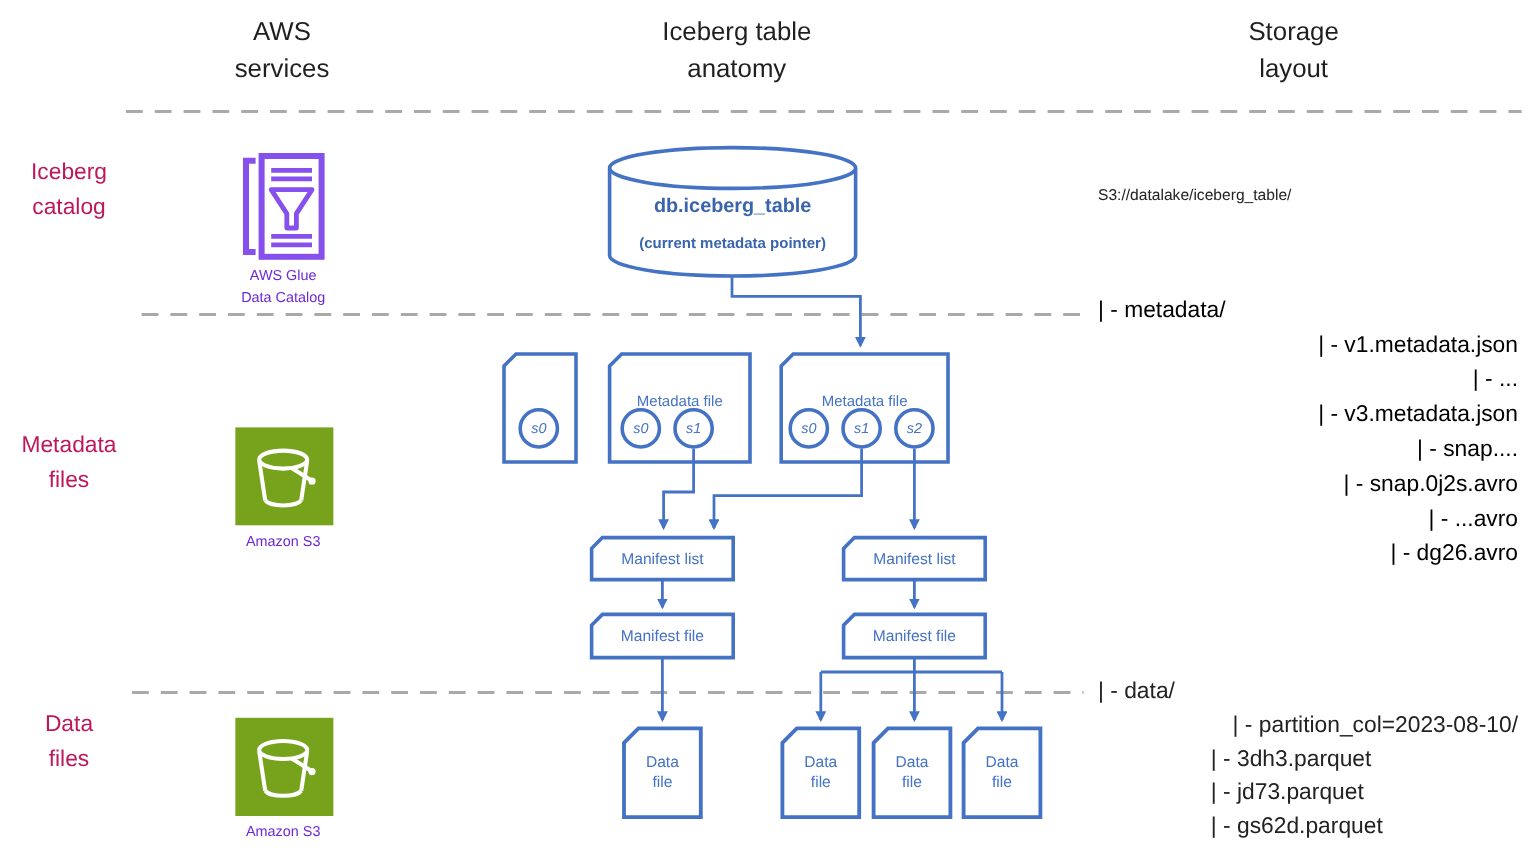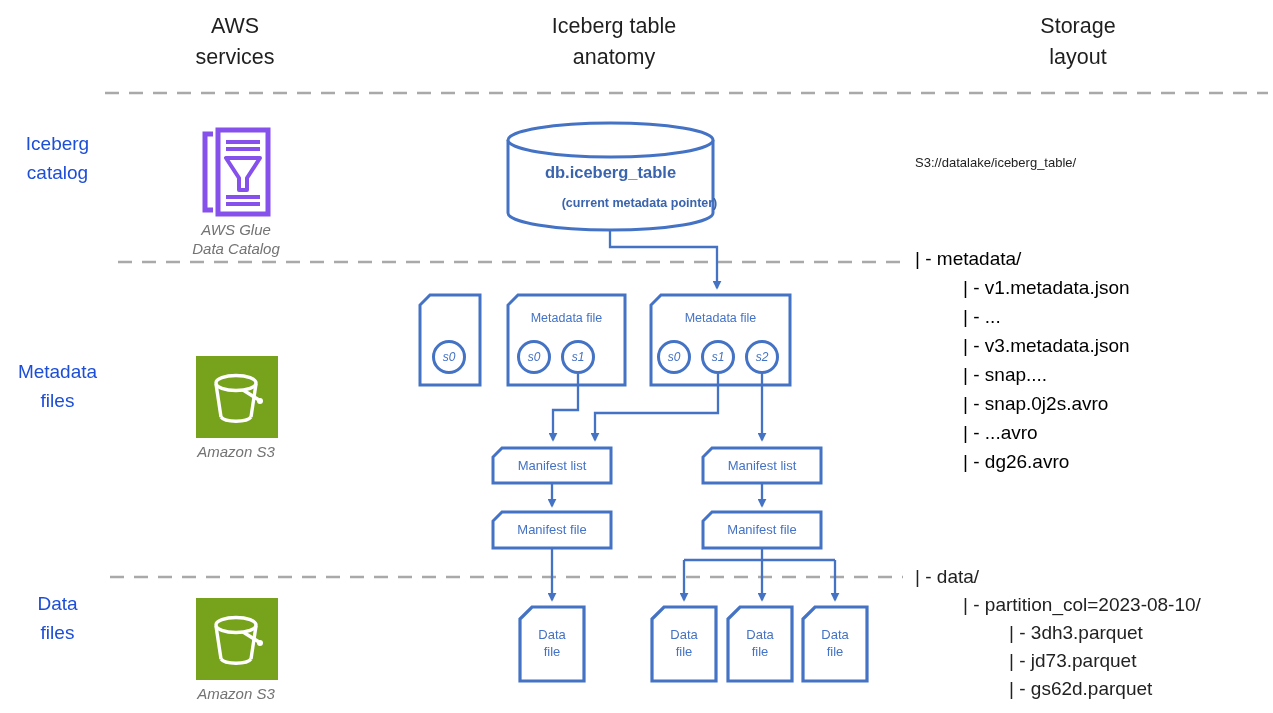--- a/index.html
+++ b/index.html
@@ -4,35 +4,35 @@
 <style>
   html,body { margin:0; padding:0; background:#fff; }
   .stage {
     position:relative; width:1273px; height:713px; background:#ffffff;
     font-family:"Liberation Sans", sans-serif; overflow:hidden;
   }
   .abs { position:absolute; }
   .pre { white-space:pre-line; }
   .center { text-align:center; }
   .col-header { font-size:21.5px; line-height:31px; color:#1f1f1f; }
-  .row-label { font-size:19px; line-height:29px; color:#1d4ed8; }
-  .icon-caption { font-size:15px; line-height:19px; color:#737373;font-style:italic; }
+  .row-label { font-size:19px; line-height:29px; color:#be185d; }
+  .icon-caption { font-size:12px; line-height:19px; color:#6d28d9; }
   .cyl-name { font-size:16.5px; font-weight:bold; color:#3a64ad;text-align:center; }
-  .cyl-sub { font-size:12.5px; font-weight:bold; color:#3a64ad;padding-left:29px; }
-  .node-label { font-size:12.5px; color:#4472C4; }
+  .cyl-sub { font-size:12.5px; font-weight:bold; color:#3a64ad; }
+  .node-label { font-size:12.5px; color:#4472C4;margin-top:16px; }
   .snap-circle {
     position:absolute; width:28px; height:28px; border:3px solid #4472C4;
     border-radius:50%; background:#fff; color:#4472C4; font-size:12px;
     line-height:28px; text-align:center;font-style:italic;
   }
   .manifest-label { font-size:13px; color:#4472C4; }
   .datafile-label { font-size:13px; line-height:17px; color:#4472C4; }
   .tree-line { font-size:19px; line-height:29px; color:#000000; }
   .tree-line-data { font-size:19px; line-height:28px; color:#222; }
-  .indent-1 { padding-left:48px; }
+  .indent-1 { padding-left:48px;text-align:right; }
   .indent-2 { padding-left:94px; }
   .root-path { font-size:13px; color:#222; }
   svg.layer { position:absolute; left:0; top:0; }
 </style>
 </head>
 <body>
 
 <div class="stage">
 
   <svg class="layer" width="1273" height="713" viewBox="0 0 1273 713">

